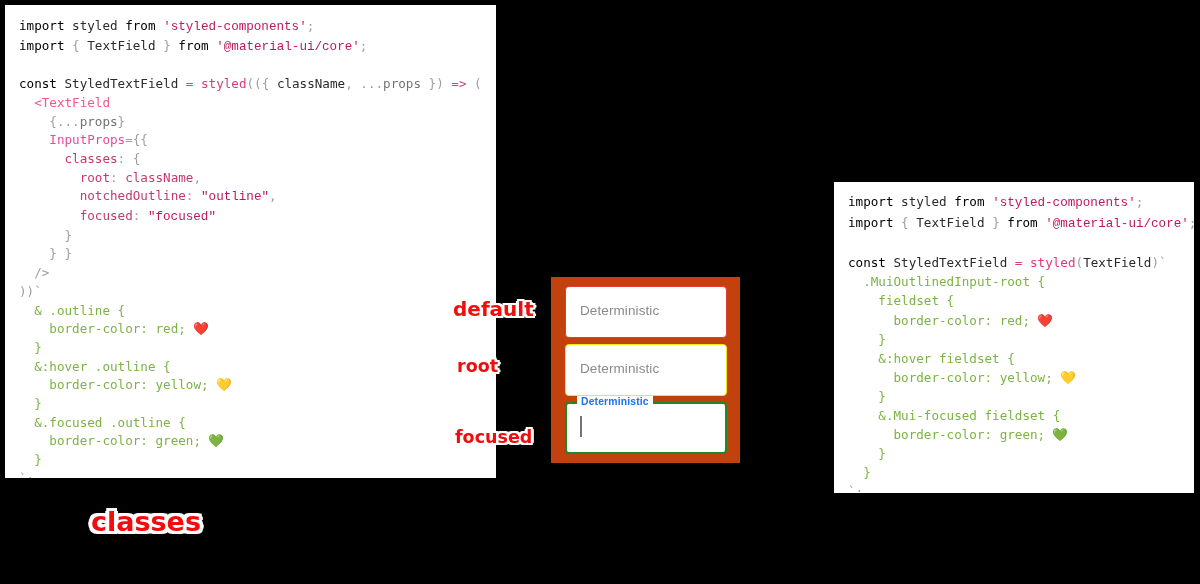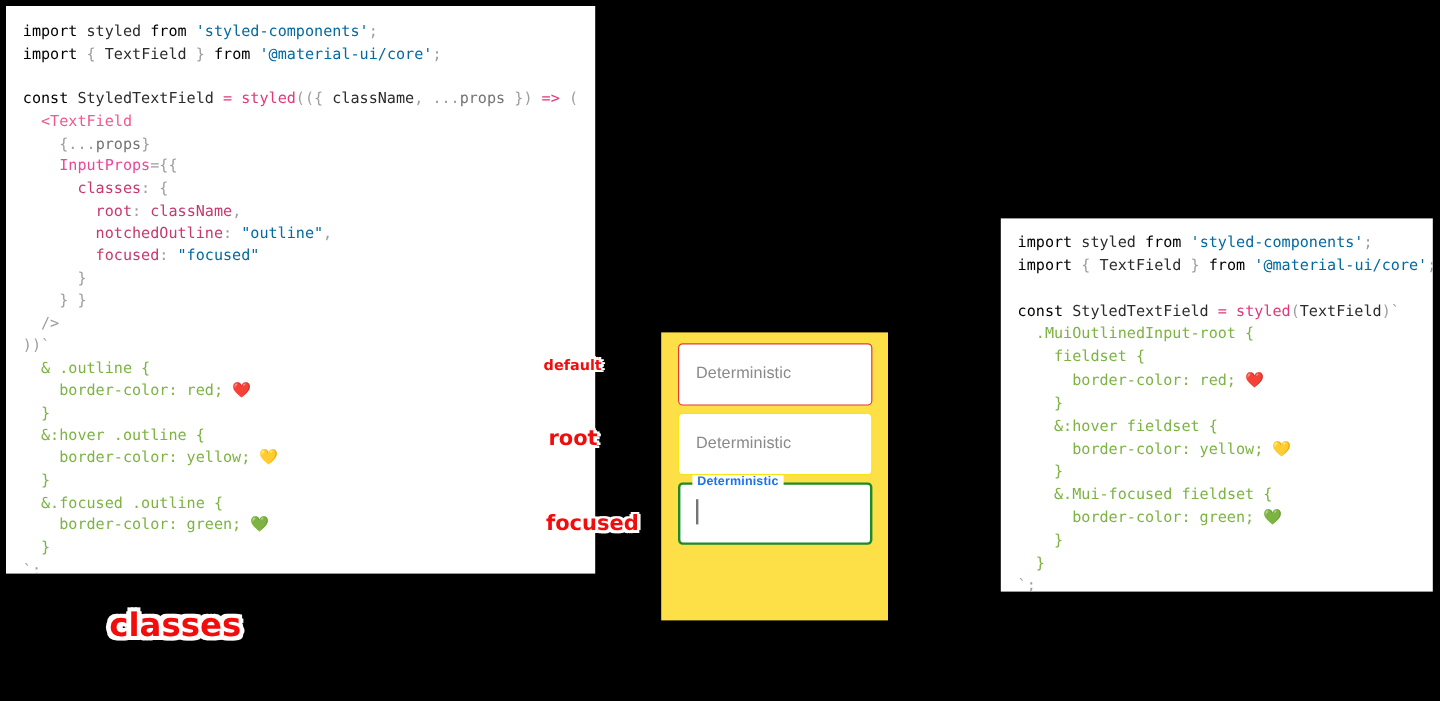--- a/index.html
+++ b/index.html
@@ -32,36 +32,36 @@
     line-height: 18.7px;
     white-space: pre;
     color: #666666;
   }
   #panel-classes .code-body { padding: 12px 0 0 14px; }
   #panel-globals .code-body { padding: 10px 0 0 14px; font-size: 12.6px; line-height: 19.1px; }
 
   
   .t-kw      { color: #000000; }       
   .t-plain   { color: #2b2b2b; }       
-  .t-str     { color: #0369a1; }       
+  .t-str     { color: #be185d; font-family: Liberation Mono, monospace; }       
   .t-punc    { color: #9e9e9e; }       
   .t-fn      { color: #e0387a; }       
   .t-tag     { color: #ef5a8c; }       
   .t-blue    { color: #737373; }       
   .t-green   { color: #ec4899; }       
   .t-prop    { color: #c5396c; }       
   .t-css     { color: #7cb342; text-align: center; }       
   .emoji     { font-family: "DejaVu Sans", sans-serif; }
 
   
   #panel-demo {
     position: absolute;
     left: 551px; top: 277px;
-    width: 189px; height: 240px;
-    background: #fde047;
+    width: 189px; height: 186px;
+    background: #c2410c;
   }
   .tf {
     position: absolute;
     left: 14px;
     width: 162px;
     height: 52px;
     border-radius: 4px;
     background: #ffffff;
   }
   .tf-label {
@@ -105,21 +105,21 @@
     font-weight: 700;
     color: #f20d0d;
     text-shadow:
       -2px -2px 0 #ffffff,  2px -2px 0 #ffffff,
       -2px  2px 0 #ffffff,  2px  2px 0 #ffffff,
       -2px  0   0 #ffffff,  2px  0   0 #ffffff,
        0   -2px 0 #ffffff,  0    2px 0 #ffffff,
       -3px  0   0 #ffffff,  3px  0   0 #ffffff;
     white-space: nowrap;
   }
-  #lbl-default { left: 453px; top: 297px; font-size: 12px; }
+  #lbl-default { left: 453px; top: 297px; font-size: 20px; }
   #lbl-hover   { left: 457px; top: 356px; font-size: 17.5px; }
   #lbl-focused { left: 455px; top: 427px; font-size: 17.5px; }
 
   .caption {
     position: absolute;
     font-family: "DejaVu Sans", sans-serif;
     font-weight: 700;
     font-size: 27px;
     color: #f20d0d;
     text-shadow:

